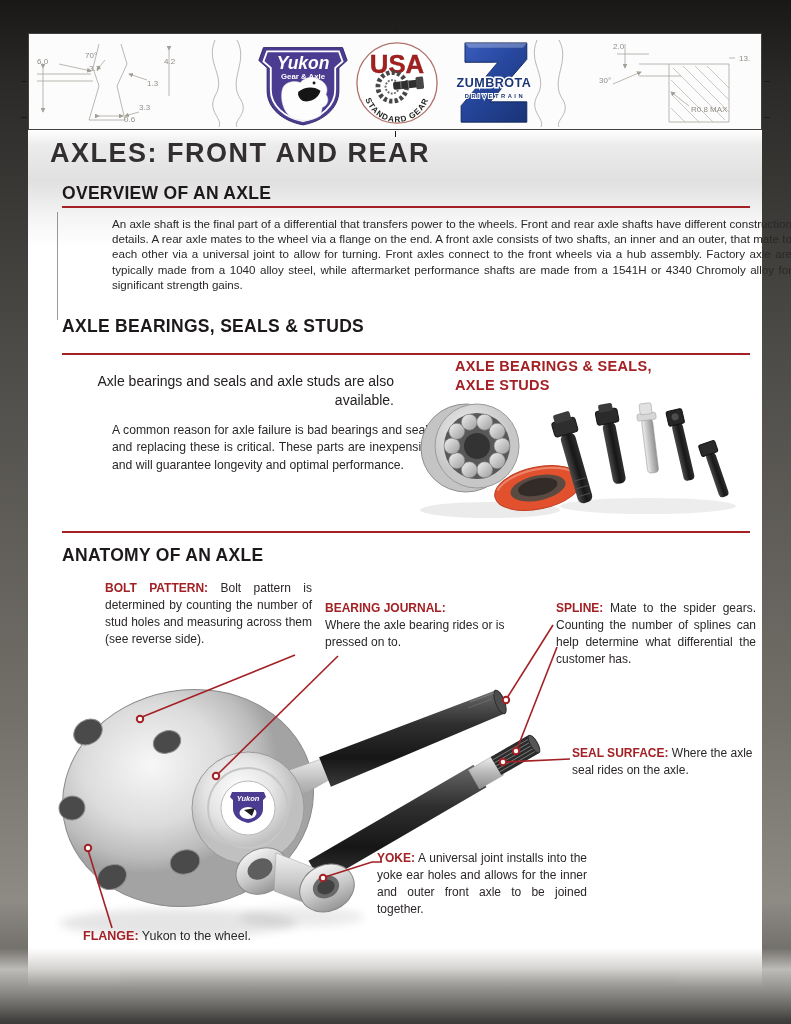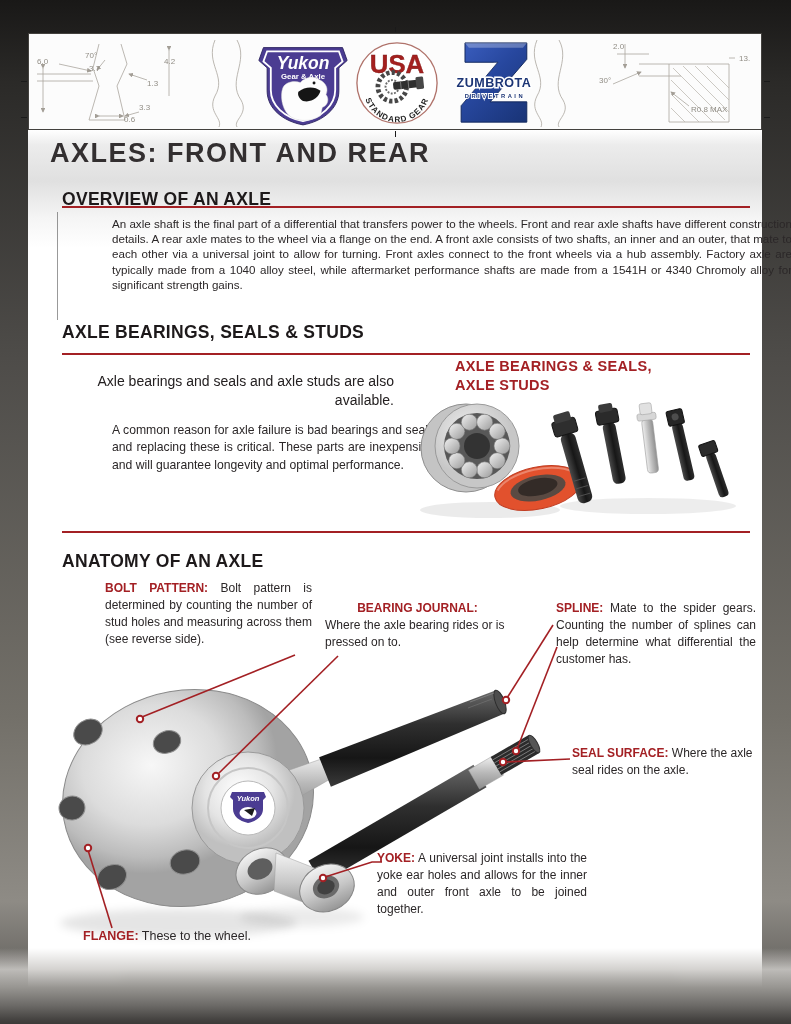--- a/index.html
+++ b/index.html
@@ -5,30 +5,30 @@
   html,body{margin:0;padding:0;background:#111;}
   .stage{position:relative;width:791px;height:1024px;overflow:hidden;
     font-family:"Liberation Sans",sans-serif;
     background:linear-gradient(180deg,#191817 0%,#2b2a28 8%,#4e4c49 35%,#737069 70%,#8e8b85 88%,#4a4846 100%);}
   .abs{position:absolute;}
   .page-white{left:28px;top:33px;width:734px;height:991px;
     background:linear-gradient(180deg,#ffffff 0px,#ffffff 97px,#ececec 112px,#e0e0e0 148px,#f5f5f5 185px,#ffffff 215px,#ffffff 100%);}
   .header-strip{left:28px;top:33px;width:734px;height:97px;background:#fcfcfc;border:1px solid #43413e;box-sizing:border-box;}
   .crop{background:#1a1a1a;}
   .page-title{left:50px;top:138px;font-size:27px;font-weight:700;letter-spacing:1.5px;color:#332f30;text-align:right;}
-  .h2{font-size:17.5px;font-weight:700;letter-spacing:.3px;color:#1d191a;margin-top:6px;}
+  .h2{font-size:17.5px;font-weight:700;letter-spacing:.3px;color:#1d191a;}
   .rule{height:2px;background:#a32024;}
   .body-text{color:#2b2728;margin-left:40px;}
   .overview-p{left:72px;top:216px;width:680px;font-size:11.6px;line-height:15.2px;text-align:justify;}
   .crease{left:57px;top:212px;width:1px;height:108px;background:rgba(70,70,70,.55);}
   .lead-bold{left:72px;top:372px;width:322px;font-size:14px;font-weight:400;line-height:18.5px;color:#242021;text-align:right;}
   .bear-p{left:72px;top:422px;width:322px;font-size:12.2px;line-height:17.3px;text-align:justify;}
   .photo-label{left:455px;top:357px;width:300px;font-size:14.5px;font-weight:700;line-height:19px;color:#a32024;letter-spacing:.3px;}
   .callout{font-size:12px;line-height:17px;color:#2b2728;}
-  .callout .term{color:#a32024;font-weight:700;text-align:center;}
+  .callout .term{color:#a32024;font-weight:700;}
   .just{text-align:justify;}
   .term-block{display:block;}
   svg{font-family:"Liberation Sans",sans-serif;}
   .bp-label{font-size:8px;fill:#918d85;}
   .bp-line{stroke:#aba69e;stroke-width:.8;fill:none;}
   .hatch{stroke:#b8b3ab;stroke-width:.7;}
   .fade{left:0;top:948px;width:791px;height:76px;
     background:linear-gradient(180deg,rgba(255,255,255,0) 0%,rgba(205,203,200,.85) 28%,#979591 52%,#6b6966 76%,#454341 94%,#3c3a38 100%);}
   .smudge{left:120px;top:975px;width:560px;height:16px;background:rgba(40,38,36,.25);filter:blur(6px);border-radius:8px;}
 </style>
@@ -363,18 +363,18 @@
   <div class="abs callout just" style="left:556px;top:600px;width:200px">
     <span class="term">SPLINE:</span><span> Mate to the spider gears. Counting the number of splines can help determine what differential the customer has.</span>
   </div>
   <div class="abs callout" style="left:572px;top:745px;width:195px">
     <span class="term">SEAL SURFACE:</span><span> Where the axle seal rides on the axle.</span>
   </div>
   <div class="abs callout just" style="left:377px;top:850px;width:210px">
     <span class="term">YOKE:</span><span> A universal joint installs into the yoke ear holes and allows for the inner and outer front axle to be joined together.</span>
   </div>
   <div class="abs callout" style="left:83px;top:928px;width:280px;font-size:12.5px">
-    <span class="term">FLANGE:</span><span> These to the wheel.</span>
+    <span class="term">FLANGE:</span><span> Yukon to the wheel.</span>
   </div>
 
   <div class="abs smudge"></div>
   <div class="abs fade"></div>
 </div>
 
 </body></html>

